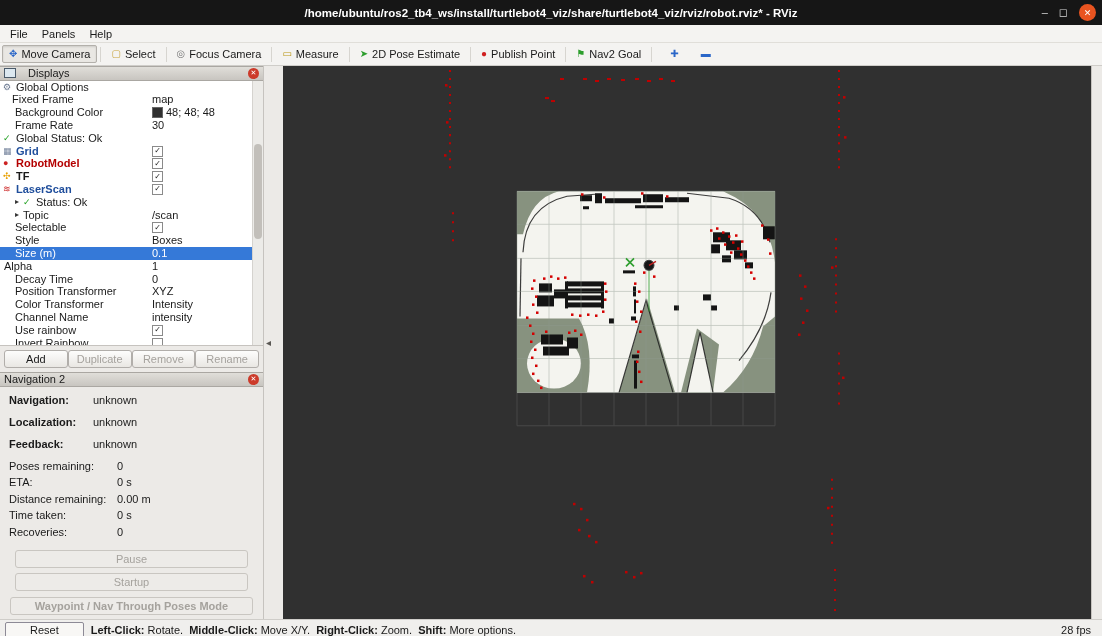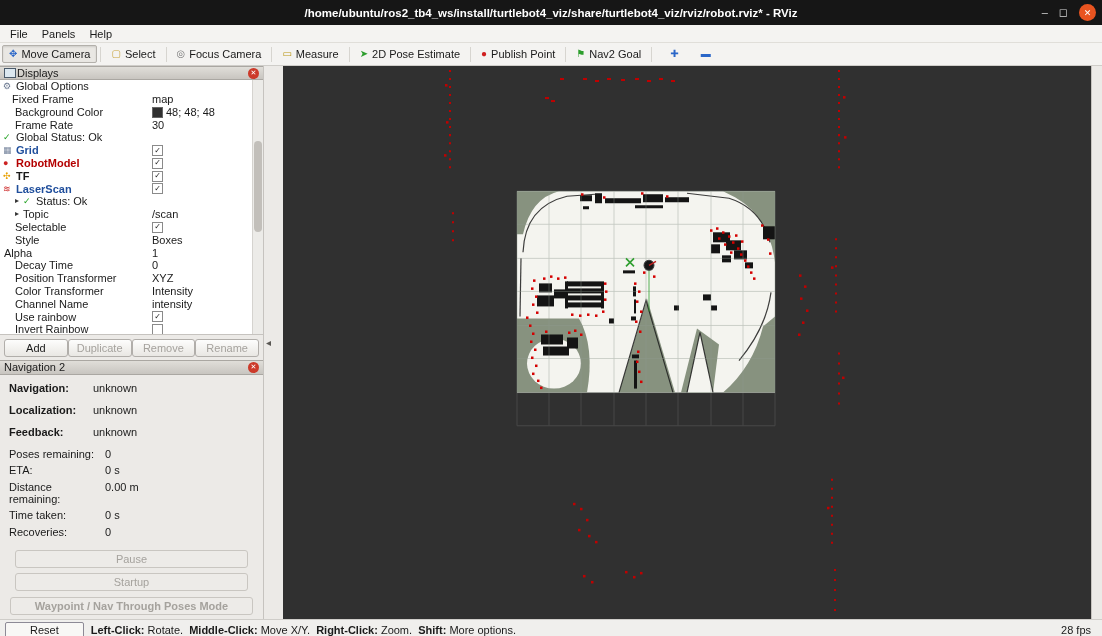--- a/index.html
+++ b/index.html
@@ -30,21 +30,21 @@
   .ic-pose-estimate{color:#2d9e2d;}
   .ic-publish-point{color:#d02020;}
   .ic-nav2-goal{color:#2d9e2d;}
   .ic-add-tool{color:#2a66c8;font-weight:bold;}
   .ic-remove-tool{color:#2a66c8;font-weight:bold;}
   .tb-sep{width:1px;height:15px;background:#d7d5d0;margin:0 3px;}
   .tool-extra{margin-left:8px;}
   
   .main{display:flex;height:553px;}
   .left-col{width:263px;background:#eceae7;display:flex;flex-direction:column;border-right:1px solid #c6c3bf;}
-  .panel-header{height:15px;background:linear-gradient(#e0ded9,#c8c5c0);border-top:1px solid #aaa7a2;border-bottom:1px solid #aaa7a2;display:flex;align-items:center;gap:1px;padding:0 4px;text-align:right;}
+  .panel-header{height:15px;background:linear-gradient(#e0ded9,#c8c5c0);border-top:1px solid #aaa7a2;border-bottom:1px solid #aaa7a2;display:flex;align-items:center;gap:12px;padding:0 4px;text-align:right;}
   .panel-title{font-size:11px;}
   .disp-ic{width:10px;height:8px;border:1px solid #4a5a6a;background:#dce8f0;display:inline-block;}
   .panel-close{margin-left:auto;width:11px;height:11px;border-radius:50%;background:#cc3a2a;color:#fff;font-size:7px;display:flex;align-items:center;justify-content:center;}
   
   .tree{height:312px;background:#ffffff;position:relative;overflow:hidden;border-bottom:1px solid #c6c3bf;}
   .row{display:flex;align-items:center;height:12.8px;line-height:12.8px;padding-right:11px;white-space:nowrap;}
   .row .arrow{width:8px;font-size:8px;color:#333;flex-shrink:0;}
   .row .arrow:empty{width:0;}
   .row .ticon{width:13px;font-size:9px;flex-shrink:0;text-align:left;}
   .row .lbl{flex:1;overflow:hidden;}
@@ -63,21 +63,21 @@
   .vscroll .thumb{position:absolute;left:1px;right:1px;top:24%;height:36%;background:#c2bfba;border-radius:4px;}
   
   .dbtns{height:24px;display:flex;gap:0;padding:3px 4px;align-items:center;}
   .pbtn{flex:1;text-align:center;padding:2px 0;background:linear-gradient(#fdfdfc,#e9e7e3);border:1px solid #b1aeaa;border-radius:3px;font-size:11px;}
   .pbtn.disabled{color:#a5a29d;}
   
   .nav2-content{flex:1;padding:7px 9px 4px 9px;display:flex;flex-direction:column;}
   .sfield{display:flex;margin-bottom:10px;}
   .sfield .k{font-weight:bold;width:84px;flex-shrink:0;}
   .mfield{display:flex;margin-bottom:4.5px;}
-  .mfield .k{width:96px;flex-shrink:0;}
+  .mfield .k{width:108px;flex-shrink:0;}
   .nbtn{text-align:center;background:#edebe8;border:1px solid #c9c6c1;border-radius:3px;color:#a5a29d;padding:2px 0;font-size:11px;}
   .nbtn0{margin:8px 6px 0 6px;}
   .nbtn1{margin:5px 6px 0 6px;}
   .nbtn2{margin:6px 1px 0 1px;font-weight:bold;}
   
   .splitter{width:19px;background:#eceae7;position:relative;}
   .splitter .collapse{position:absolute;top:49%;left:2px;color:#5a5854;font-size:10px;}
   .viewport{flex:1;background:#303030;position:relative;}
   .viewport svg{display:block;width:100%;height:100%;}
   .right-strip{width:10px;background:#eceae7;border-left:1px solid #c6c3bf;}
@@ -250,20 +250,27 @@
           <span class="lbl">Selectable</span>
           <span class="val">
             <span class="cb on">✓</span>
           </span>
         </div>
         <div class="row" style="padding-left: 15px;">
           <span class="arrow"></span>
           <span class="lbl">Style</span>
           <span class="val">
             <span>Boxes</span>
+          </span>
+        </div>
+        <div class="row sel" style="padding-left: 15px;">
+          <span class="arrow"></span>
+          <span class="lbl">Size (m)</span>
+          <span class="val">
+            <span>0.1</span>
           </span>
         </div>
         <div class="row" style="padding-left: 4px;">
           <span class="arrow"></span>
           <span class="lbl">Alpha</span>
           <span class="val">
             <span>1</span>
           </span>
         </div>
         <div class="row" style="padding-left: 15px;">

